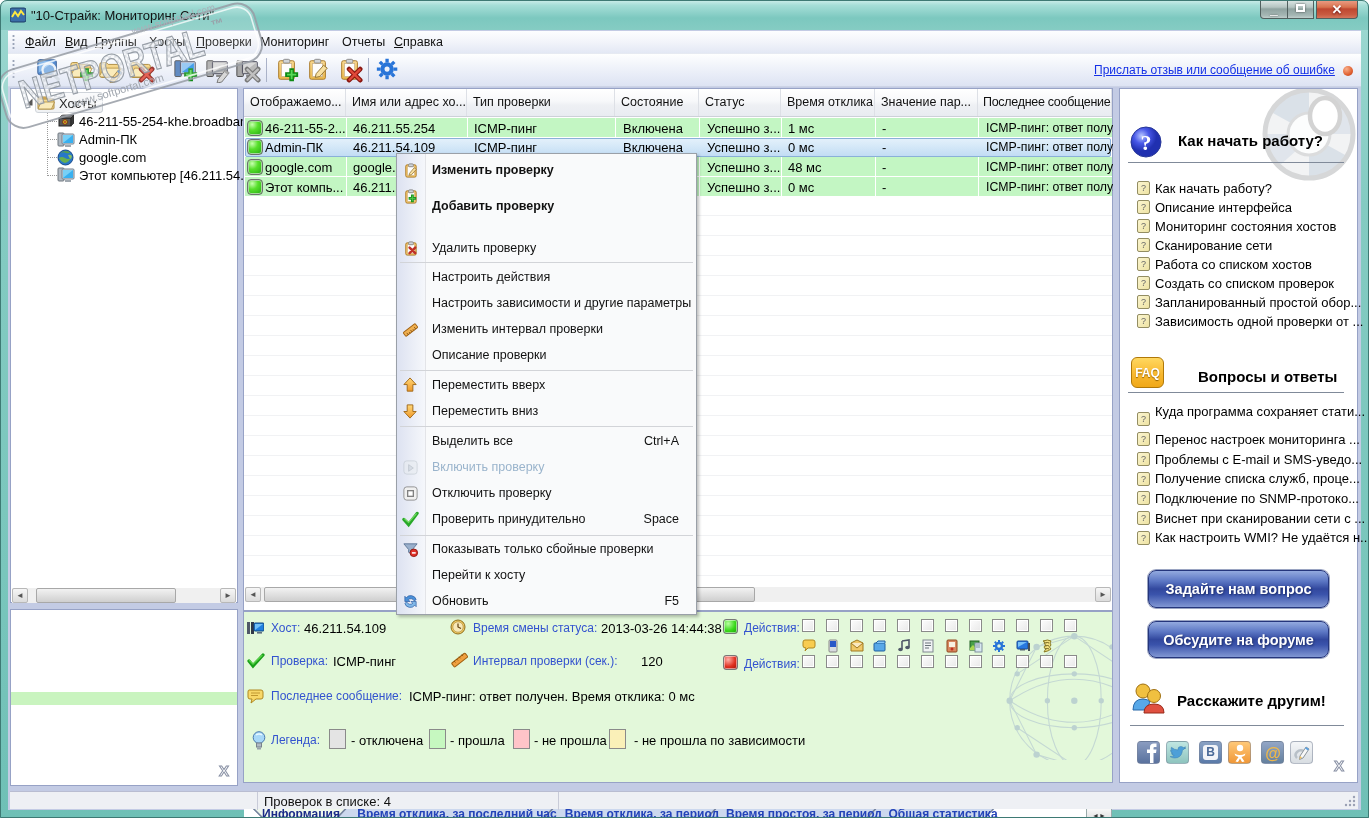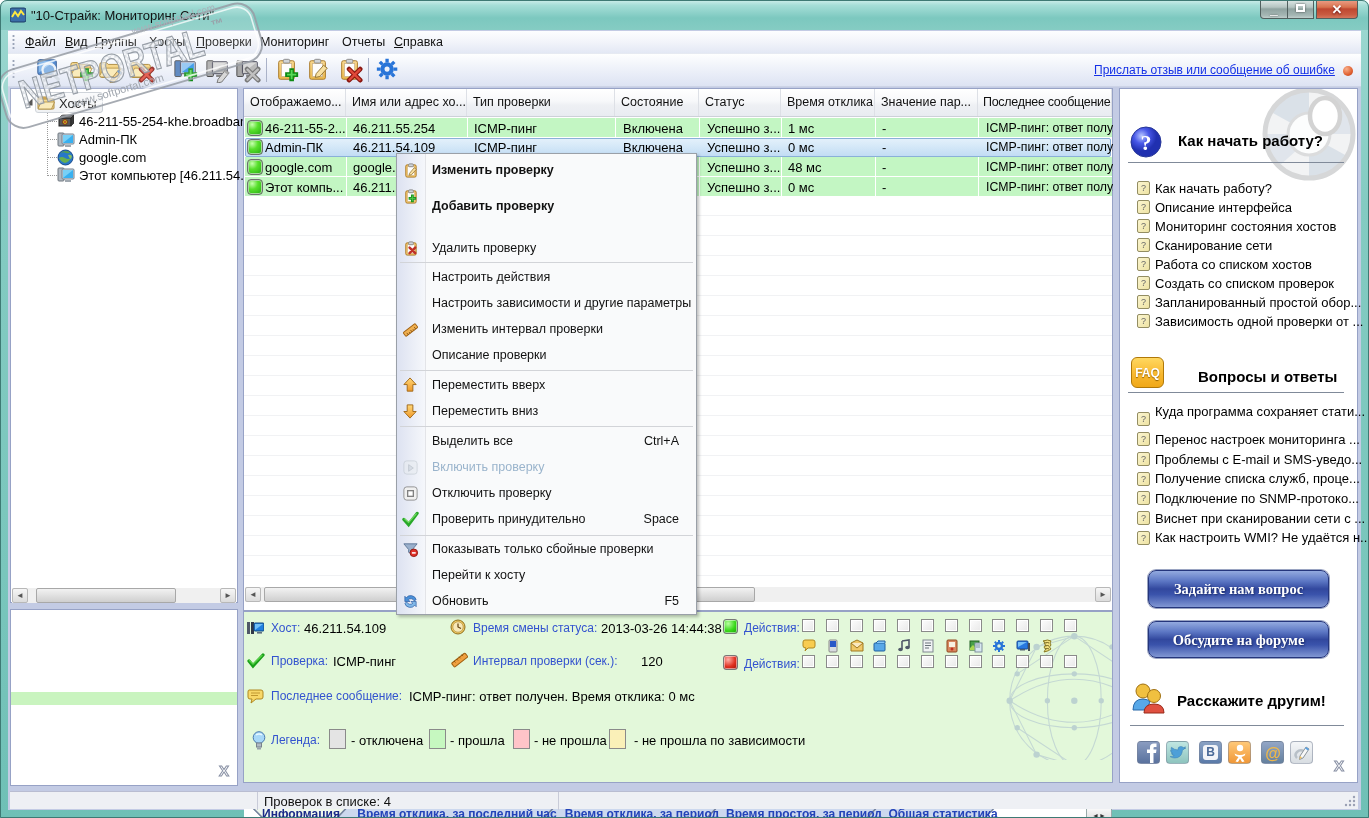--- a/index.html
+++ b/index.html
@@ -71,21 +71,21 @@
 
 .rsect-title { position:absolute; font-size:15px; font-weight:bold; color:#000; white-space:nowrap;}
 .rrule { position:absolute; height:1px; background:#808a99; }
 .ritem { position:absolute; font-size:13px; color:#000; white-space:nowrap; }
 .ricon { position:absolute; width:13px; height:14px; background:linear-gradient(135deg,#fbf5cf,#eee3a4);
   border:1px solid #938d62; border-radius:2px; font-size:9px; color:#666; text-align:center; line-height:13px;}
 .bluebtn { position:absolute; left:28px; width:181px; height:38px; border-radius:8px;
   border:1px solid #25367c; box-shadow:0 0 0 1px #9aa4c2;
   background:linear-gradient(180deg,#93aadf 0%,#5c77c4 28%,#32489e 50%,#3a53ab 65%,#8197d3 100%);
   color:#fff; font-weight:bold; font-size:14.5px; text-align:center; line-height:36px;
-  text-shadow:1px 1px 2px #1a2a66;font-family:Liberation Serif, serif; }
+  text-shadow:1px 1px 2px #1a2a66; }
 .soc { position:absolute; top:652px; width:23px; height:23px; border-radius:4px; border:1px solid rgba(120,130,150,0.5); overflow:hidden; text-align:center;}
 
 #ctxmenu { position:absolute; left:396px; top:153px; width:301px; height:462px;
   background:#f9fafb; border:1px solid #9aa0a8; box-shadow:2px 2px 3px rgba(0,0,0,0.25); z-index:40; }
 #ctxmenu .gutter { position:absolute; left:0; top:0; bottom:0; width:29px;
   background:linear-gradient(90deg,#dde2f1 0%,#eef1f8 70%,#f5f7fb 100%); border-right:1px solid #e3e4e8;}
 .mi { position:absolute; left:31px; right:1px; height:26px; font-size:12.5px; color:#111; padding:5px 0 0 4px; white-space:nowrap; }
 .mi .sc { position:absolute; right:16px; top:5px; }
 .msep { position:absolute; left:3px; right:3px; height:1px; background:#d2d4d8; }
 .micon { position:absolute; width:17px; height:17px; }

